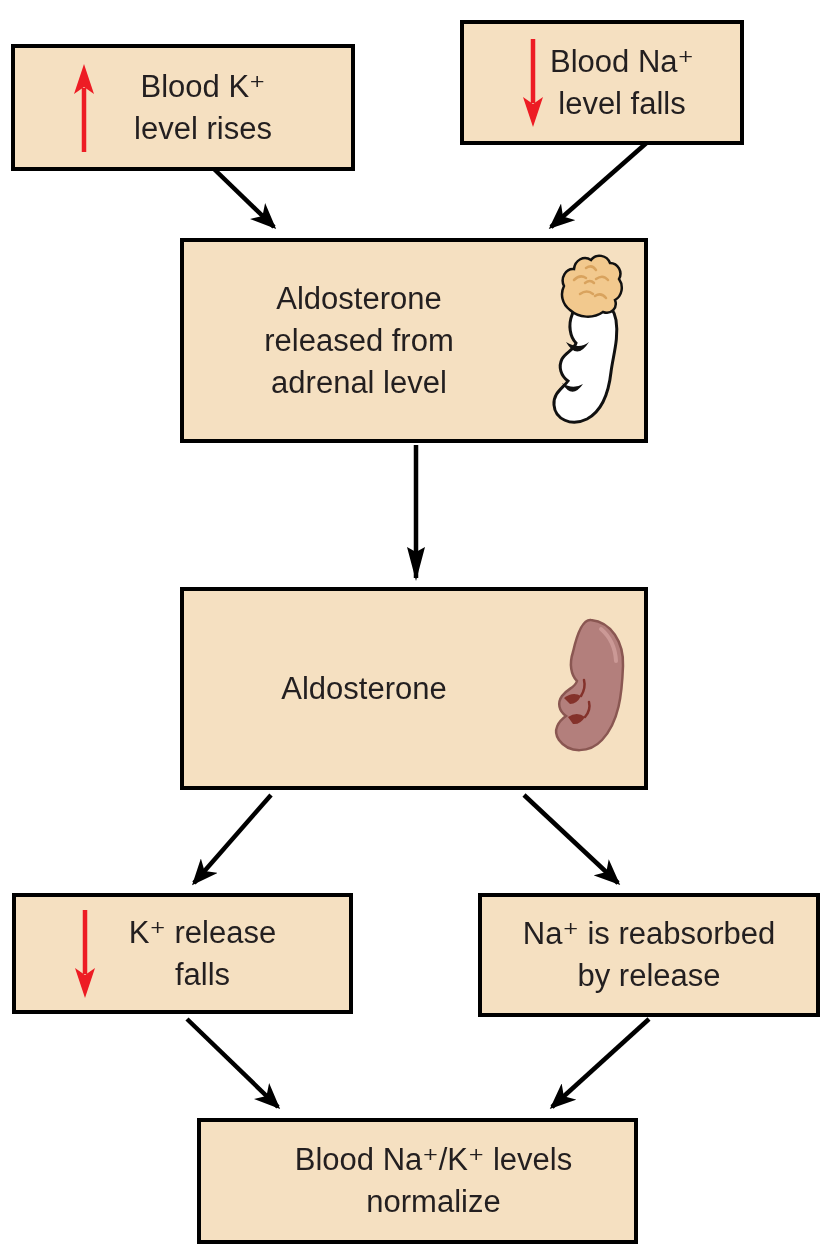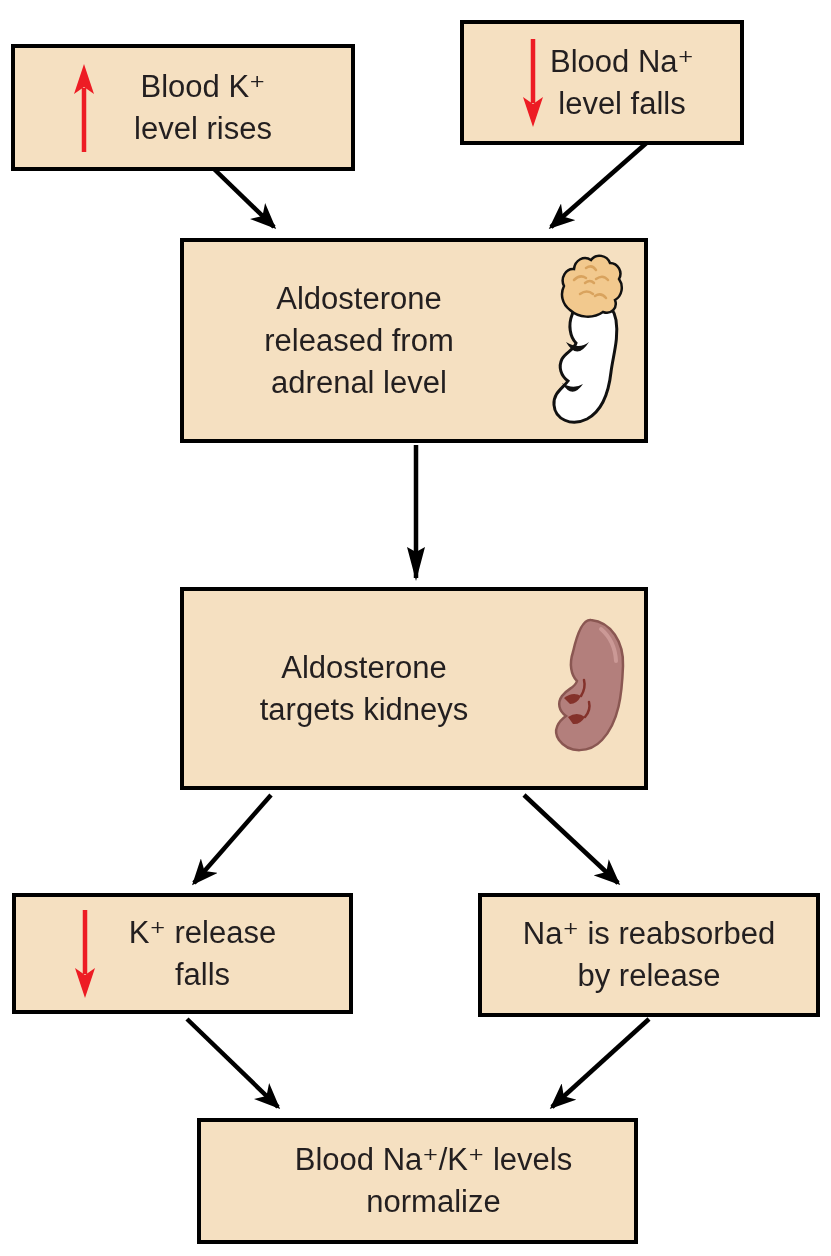--- a/index.html
+++ b/index.html
@@ -111,21 +111,20 @@
       <path d="M36,62 C28,56 26,46 30,38 C26,30 32,20 40,21 C41,12 50,7 57,12
                C62,5 73,7 76,15 C84,15 89,24 85,31 C90,38 88,48 81,52
                C84,60 77,67 69,64 C59,71 45,70 36,62 Z" fill="var(--adrenal-cortex-tan,#f2c98e)" stroke="#111111" stroke-width="2.5"></path>
       <path d="M40,32 q6,-6 12,-2 M52,20 q6,-4 10,2 M62,31 q7,-5 12,1 M46,46 q7,-5 13,0 M61,48 q6,-4 11,2 M51,35 q5,-4 9,0" fill="none" stroke="#d9a35e" stroke-width="2.5" stroke-linecap="round"></path>
     </svg>
   </div>
 
   <div class="node with-art" style="left:180px;top:587px;width:468px;height:203px;">
     <div class="label">
       <div>Aldosterone</div>
-      <div>targets kidneys</div>
     </div>
     <svg class="art" width="90" height="145" viewBox="0 0 90 145">
       <path d="M47,4 C67,6 80,26 79,50 C78,78 75,106 58,124 C46,137 25,138 15,124
                C8,114 15,105 22,100 C15,95 13,87 18,80 C24,72 31,72 33,65
                C27,59 25,48 29,36 C33,18 39,3 47,4 Z" fill="var(--kidney-mauve,#b37f7c)" stroke="#8a5752" stroke-width="2.5"></path>
       <path d="M20,82 Q29,75 37,80 Q33,88 26,88 Z" fill="#84322b"></path>
       <path d="M24,101 Q33,95 41,101 Q36,109 29,108 Z" fill="#84322b"></path>
       <path d="M37,80 Q42,72 40,64 M41,101 Q47,94 45,86" fill="none" stroke="#84322b" stroke-width="2.5" stroke-linecap="round"></path>
       <path d="M57,13 Q71,25 72,45" fill="none" stroke="#cf9e9b" stroke-width="4" stroke-linecap="round" opacity="0.85"></path>
     </svg>

